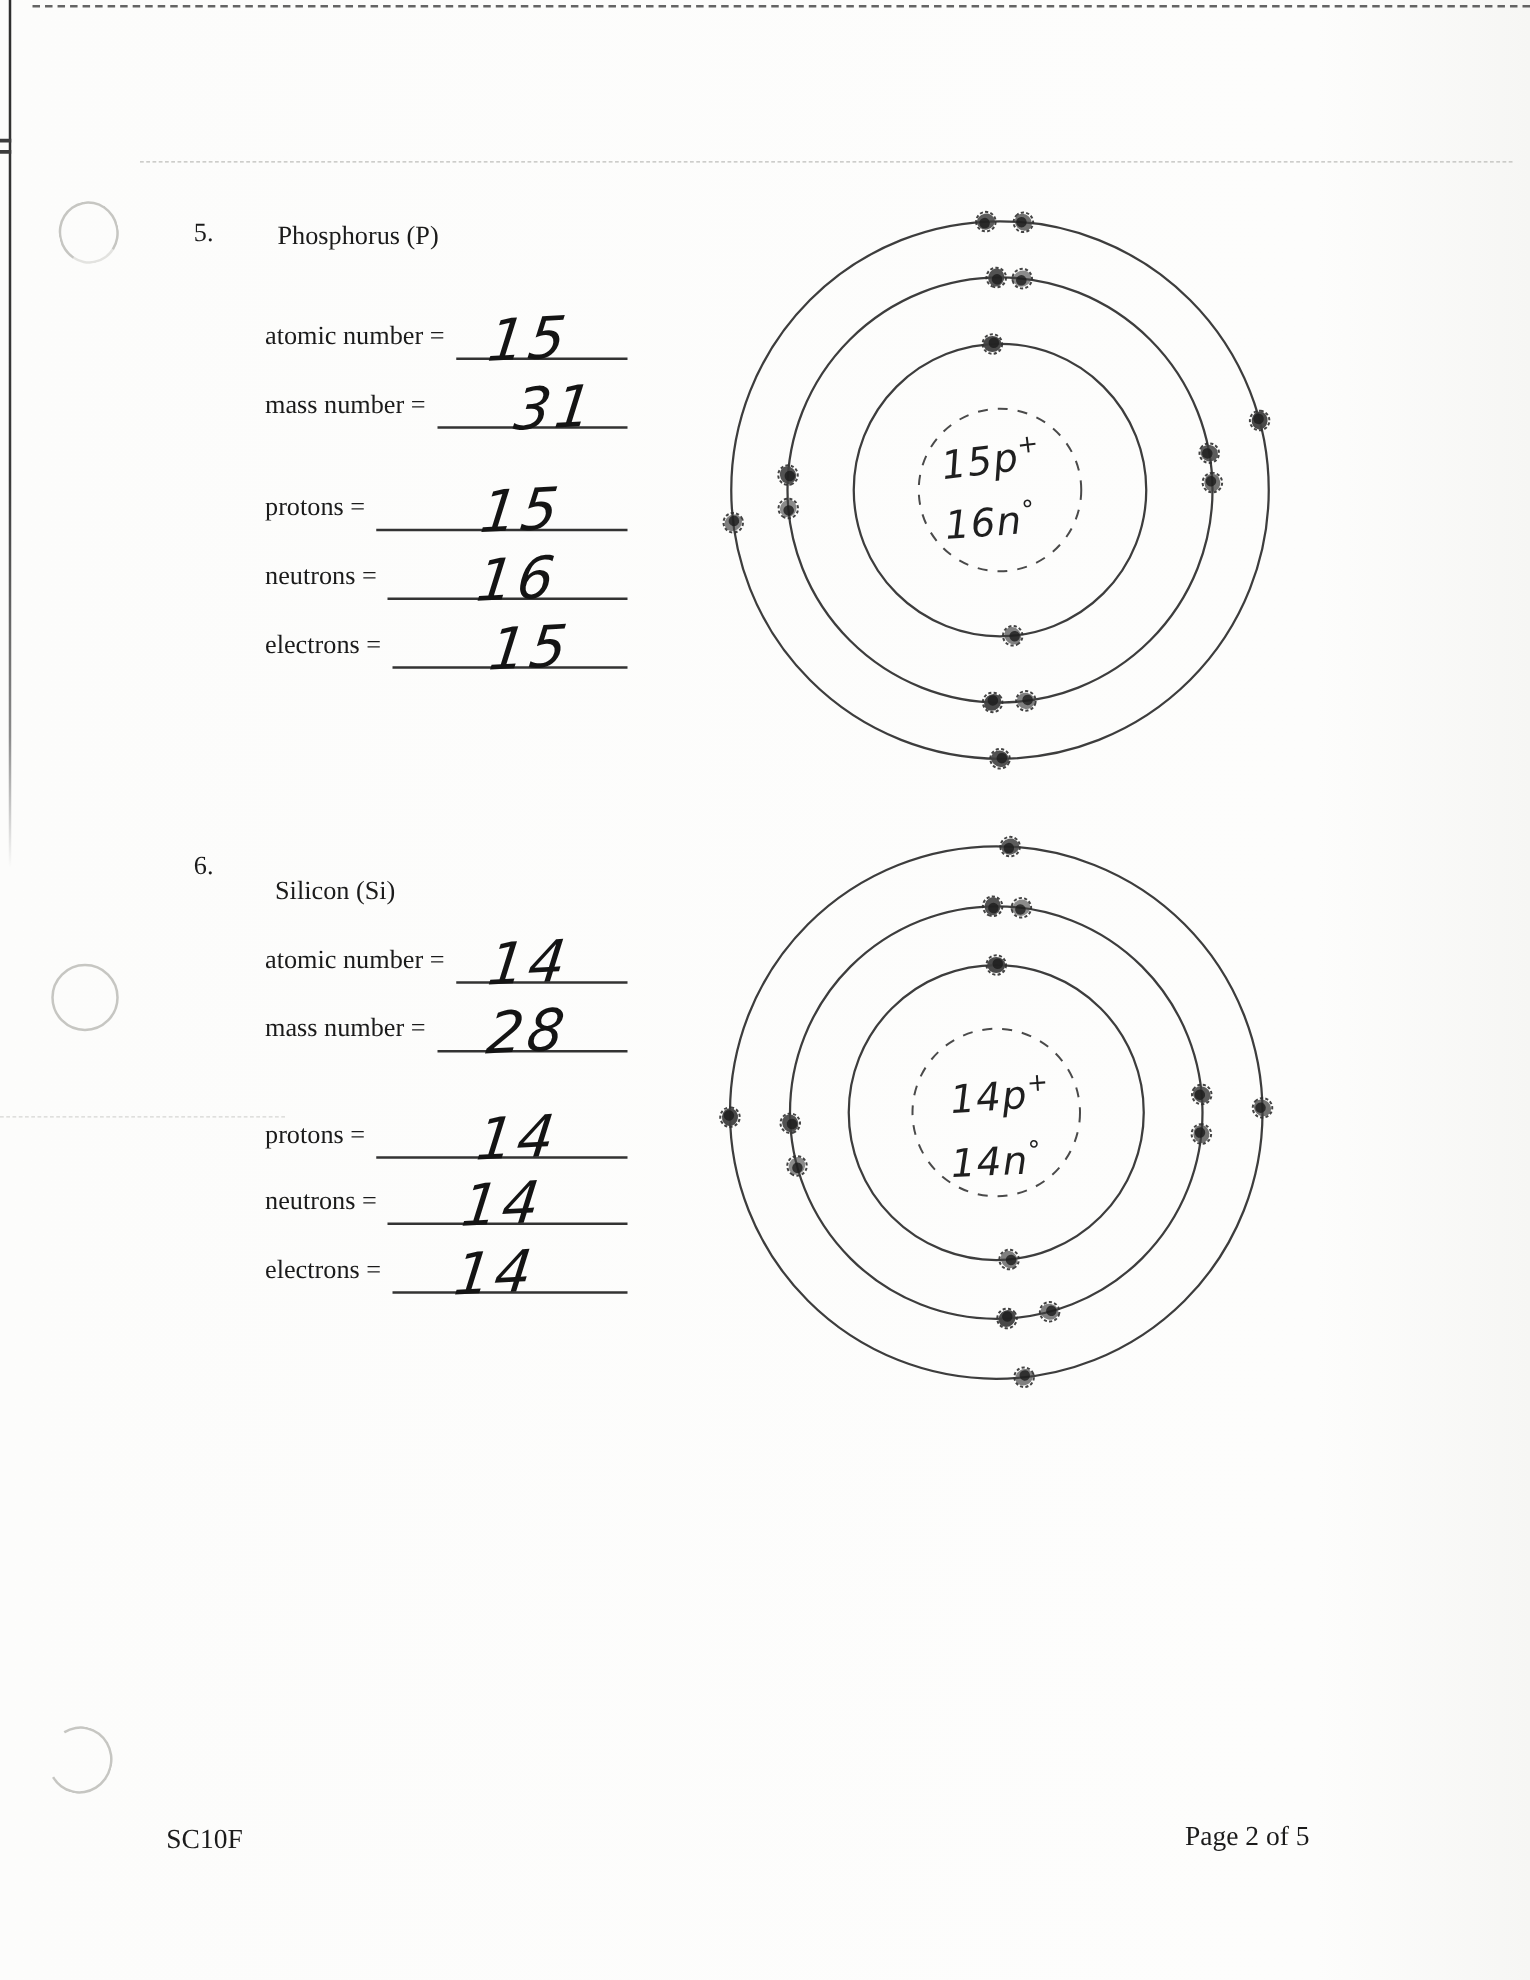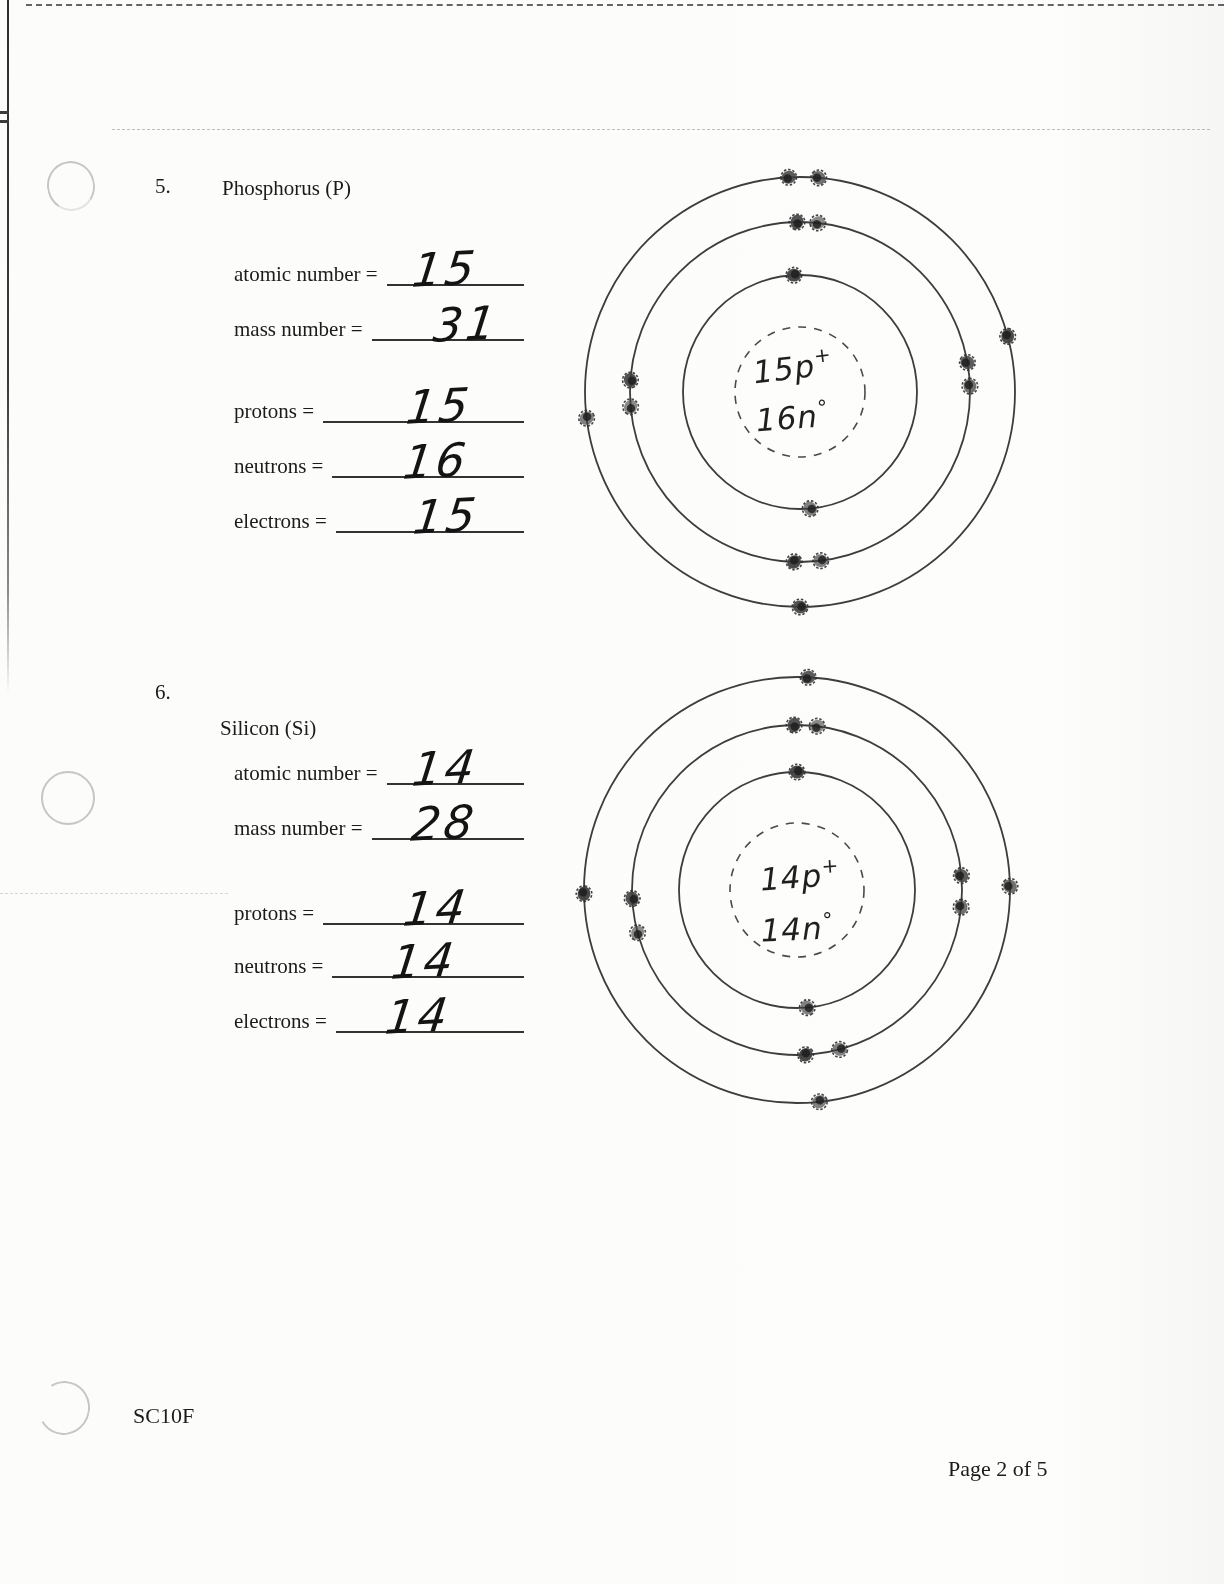--- a/index.html
+++ b/index.html
@@ -15,21 +15,21 @@
   .left-line{position:absolute;left:7px;top:0;width:2px;height:694px;
     background:linear-gradient(#2e2e2e,#3a3a3a 55%,#8a8a8a 85%,rgba(140,140,140,0));}
   .tick{position:absolute;left:0;width:9px;height:3px;background:#3c3c3c;}
   .t1{top:111px}.t2{top:120px}
   .hole{position:absolute;border:2px solid #c6c6c2;border-radius:50%;background:transparent;}
   .hp1{left:47px;top:161px;width:44px;height:46px;border-bottom-color:#e3e3e0;transform:rotate(-12deg);}
   .hp2{left:41px;top:771px;width:50px;height:50px;}
   .hp3{left:38px;top:1381px;width:48px;height:50px;border-left-color:transparent;transform:rotate(14deg);}
   
   .qnum,.qtitle{position:absolute;font-size:21px;line-height:24px;}
-  .field{position:absolute;left:234px;width:290px;height:30px;display:flex;align-items:flex-end;}
+  .field{position:absolute;left:212px;width:290px;height:30px;display:flex;align-items:flex-start;}
   .flabel{font-size:21px;line-height:24px;white-space:nowrap;padding-right:9px;}
   .fline{flex:1;position:relative;border-bottom:2px solid #333333;height:100%;}
   
   .hw{
     position:absolute;left:50%;bottom:-8px;
     transform:translateX(-50%) rotate(-3deg) skewX(-10deg);
     font-family:"DejaVu Sans",sans-serif;font-style:italic;
     font-size:46px;line-height:1;color:#141414;letter-spacing:3px;white-space:nowrap;
   }
   
@@ -170,21 +170,21 @@
           <circle r="4.2" cx="1.2" cy="-1" fill="#1c1c1c" opacity="0.8"></circle>
           <circle r="7.8" fill="none" stroke="#2f2f2f" stroke-width="1.6" stroke-dasharray="2.5 1.8" opacity="0.9"></circle>
         </g>
         <text x="196" y="226" class="ntext" font-size="31" transform="rotate(-7 240 240)">15p<tspan dy="-13" font-size="20">+</tspan></text>
         <text x="194" y="276" class="ntext" font-size="31" transform="rotate(-4.2 240 240)">16n<tspan dy="-12" font-size="20">°</tspan></text>
       </svg>
   </div>
 
   <div>
     <span class="qnum" style="left:155px;top:680px">6.</span>
-    <span class="qtitle" style="left:220px;top:716px">Silicon (Si)</span>
+    <span class="qtitle" style="left:220px;top:700px">Silicon (Si)</span>
 
     <div class="field" style="top:755px">
       <span class="flabel">atomic number =</span>
       <span class="fline">
           <span class="hw" style="margin-left:-10px">14</span>
         </span>
     </div>
     <div class="field" style="top:810px">
       <span class="flabel">mass number =</span>
       <span class="fline">
@@ -283,16 +283,16 @@
         <g transform="translate(262.3 451.8) rotate(329)">
           <ellipse rx="7.2" ry="6.4" fill="#3f3f3f" opacity="0.66"></ellipse>
           <circle r="4.2" cx="1.2" cy="-1" fill="#1c1c1c" opacity="0.8"></circle>
           <circle r="7.8" fill="none" stroke="#2f2f2f" stroke-width="1.6" stroke-dasharray="2.5 1.8" opacity="0.9"></circle>
         </g>
         <text x="204" y="238" class="ntext" font-size="31" transform="rotate(-4 240 240)">14p<tspan dy="-13" font-size="20">+</tspan></text>
         <text x="202" y="290" class="ntext" font-size="31" transform="rotate(-2.4 240 240)">14n<tspan dy="-12" font-size="20">°</tspan></text>
       </svg>
   </div>
 
-  <span class="fcode" style="left:133px;top:1404px">SC10F</span>
+  <span class="fcode" style="left:133px;top:1459px">SC10F</span>
   <span class="fpage" style="left:948px;top:1457px">Page 2 of 5</span>
 
 </div>
 
 </body></html>

